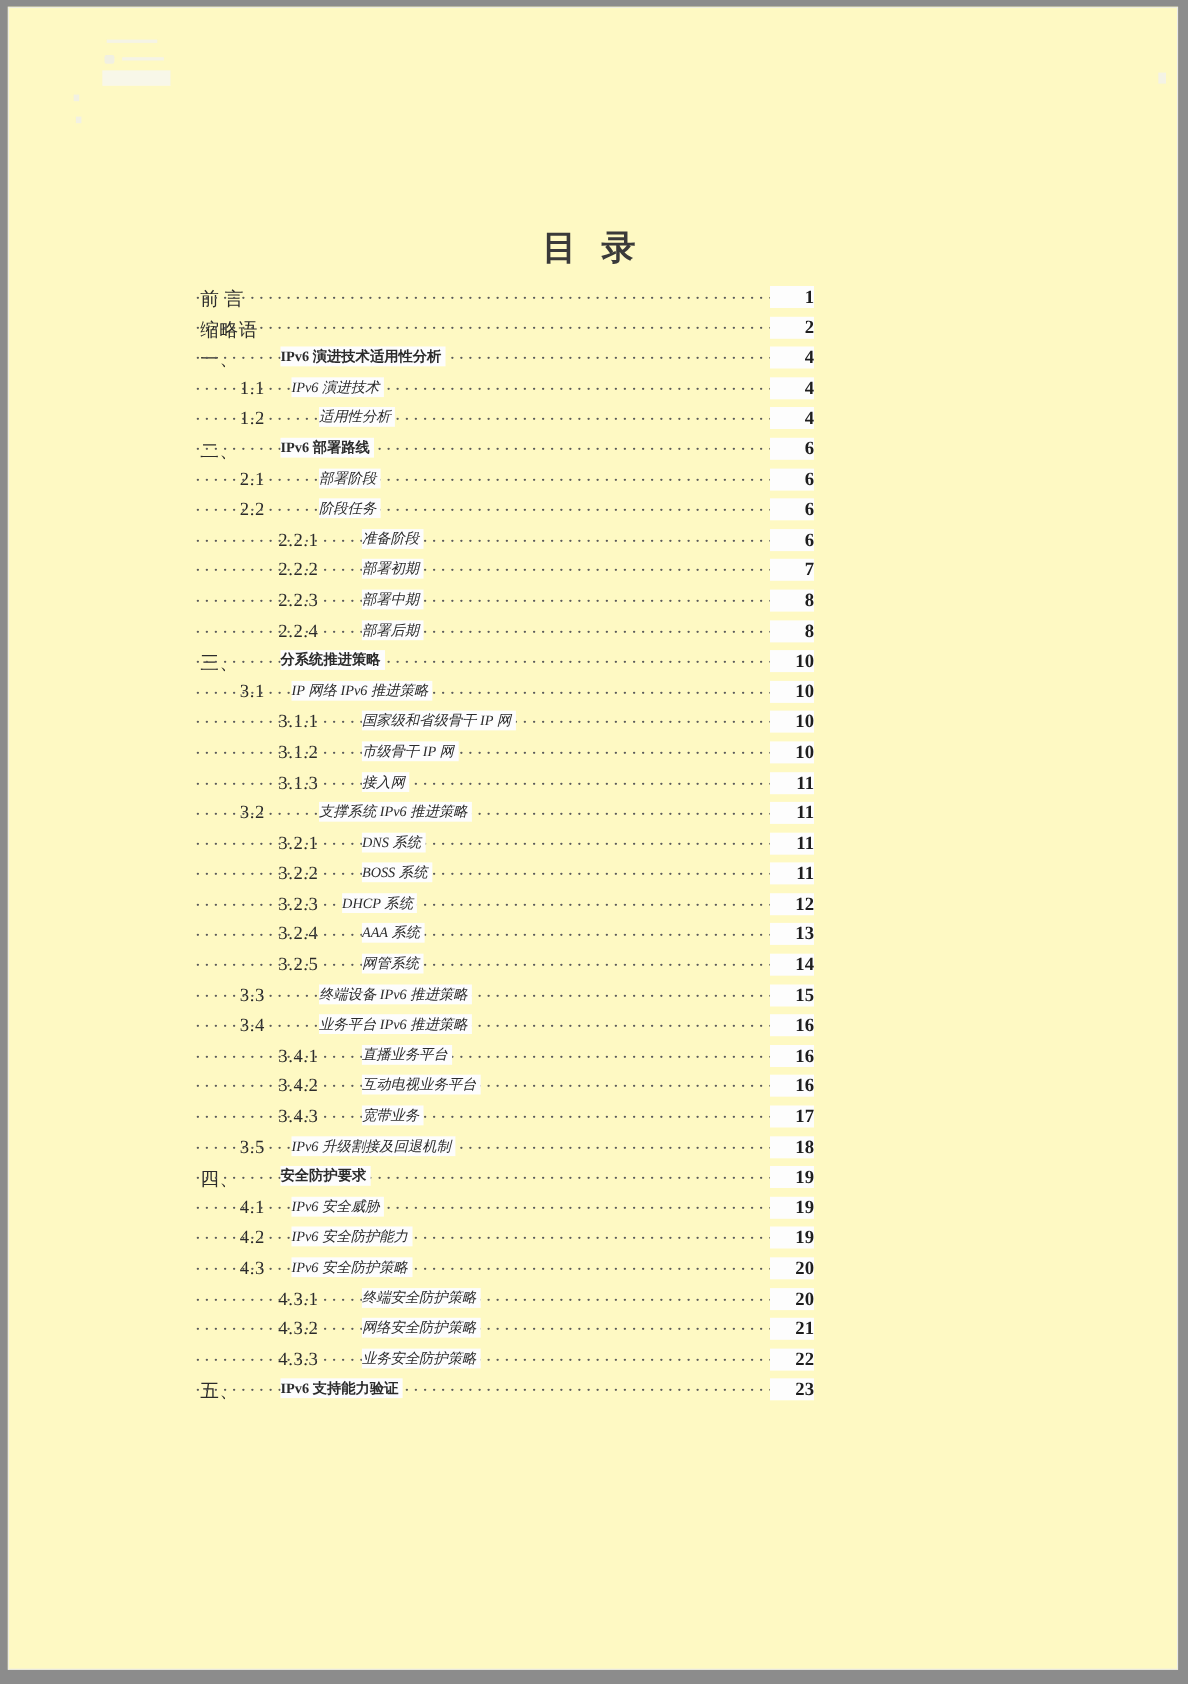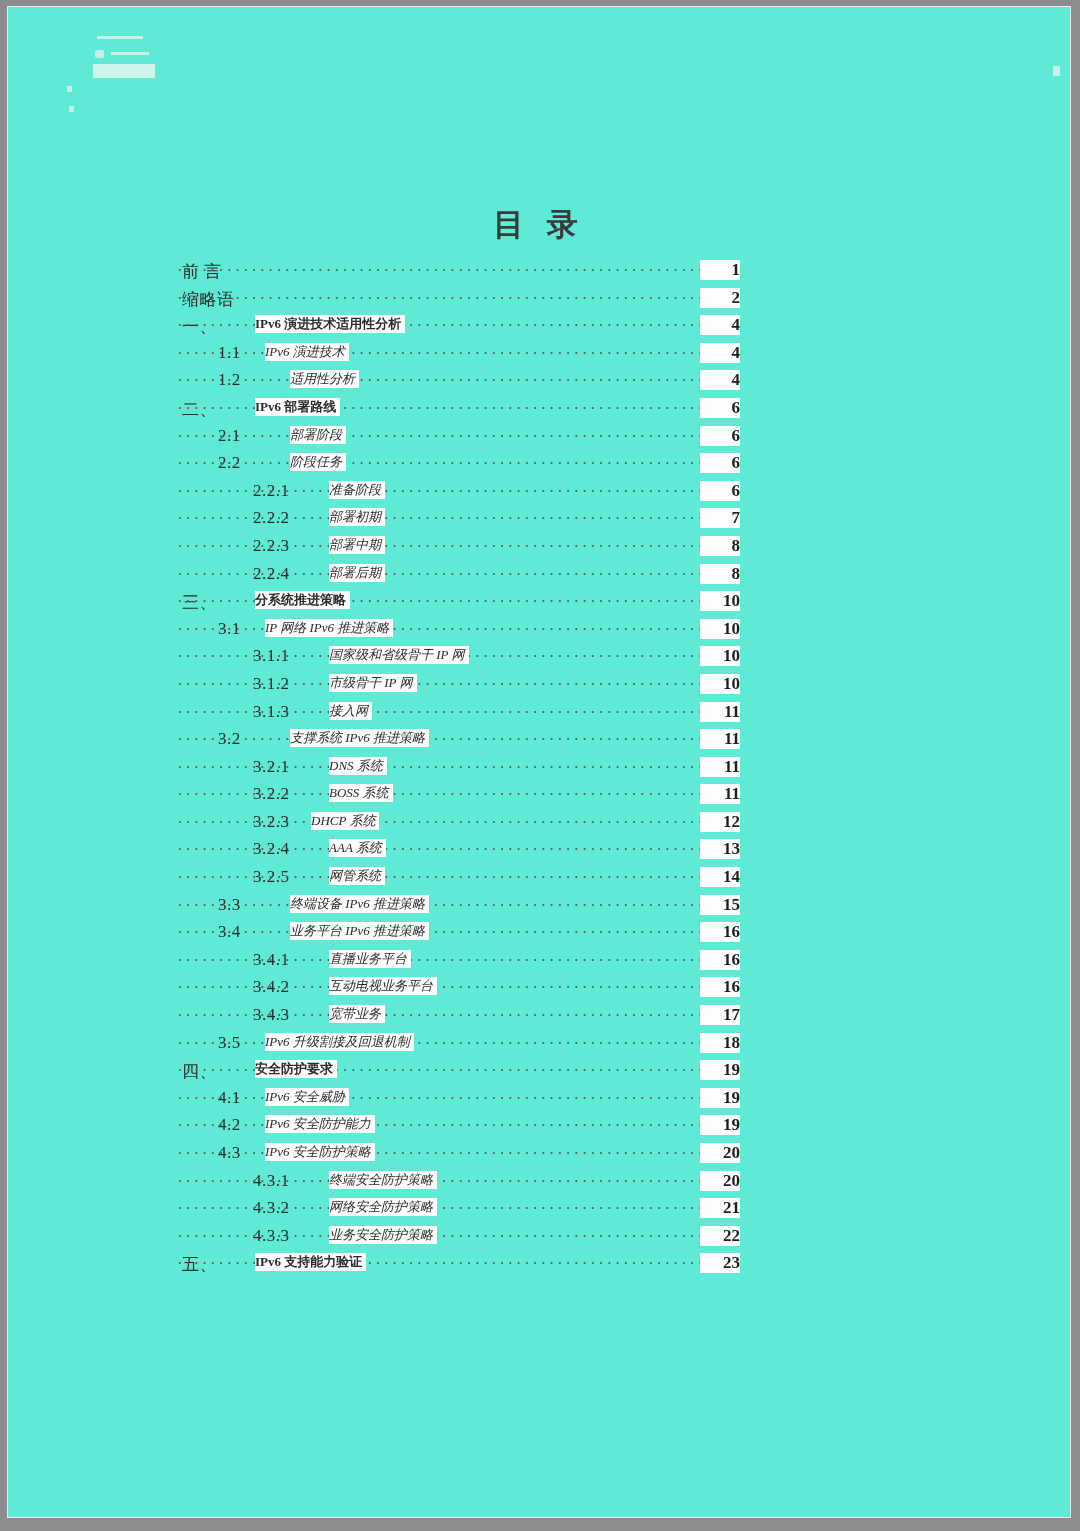--- a/index.html
+++ b/index.html
@@ -6,21 +6,21 @@
   body{
     width:1080px;height:1531px;
     background:#8c8c8c;
     font-family:"Liberation Serif","DejaVu Serif",serif;
     overflow:hidden;
   }
   #page{
     position:absolute;
     left:7px;top:6px;
     width:1064px;height:1512px;
-    background:#5eead4;
+    background:#fef9c3;
     box-shadow:inset 0 0 0 1px #e9e9e9;
     overflow:hidden;
   }
   
   .ghost{position:absolute;background:#f2f2f2;opacity:.75;}
   .g1{left:90px;top:30px;width:46px;height:3px;}
   .g2{left:88px;top:44px;width:9px;height:8px;border-radius:2px;background:#ececec;}
   .g3{left:104px;top:46px;width:38px;height:3px;}
   .g4{left:86px;top:58px;width:62px;height:14px;background:#f6f6f6;}
   .g5{left:60px;top:80px;width:5px;height:6px;background:#ededed;}

